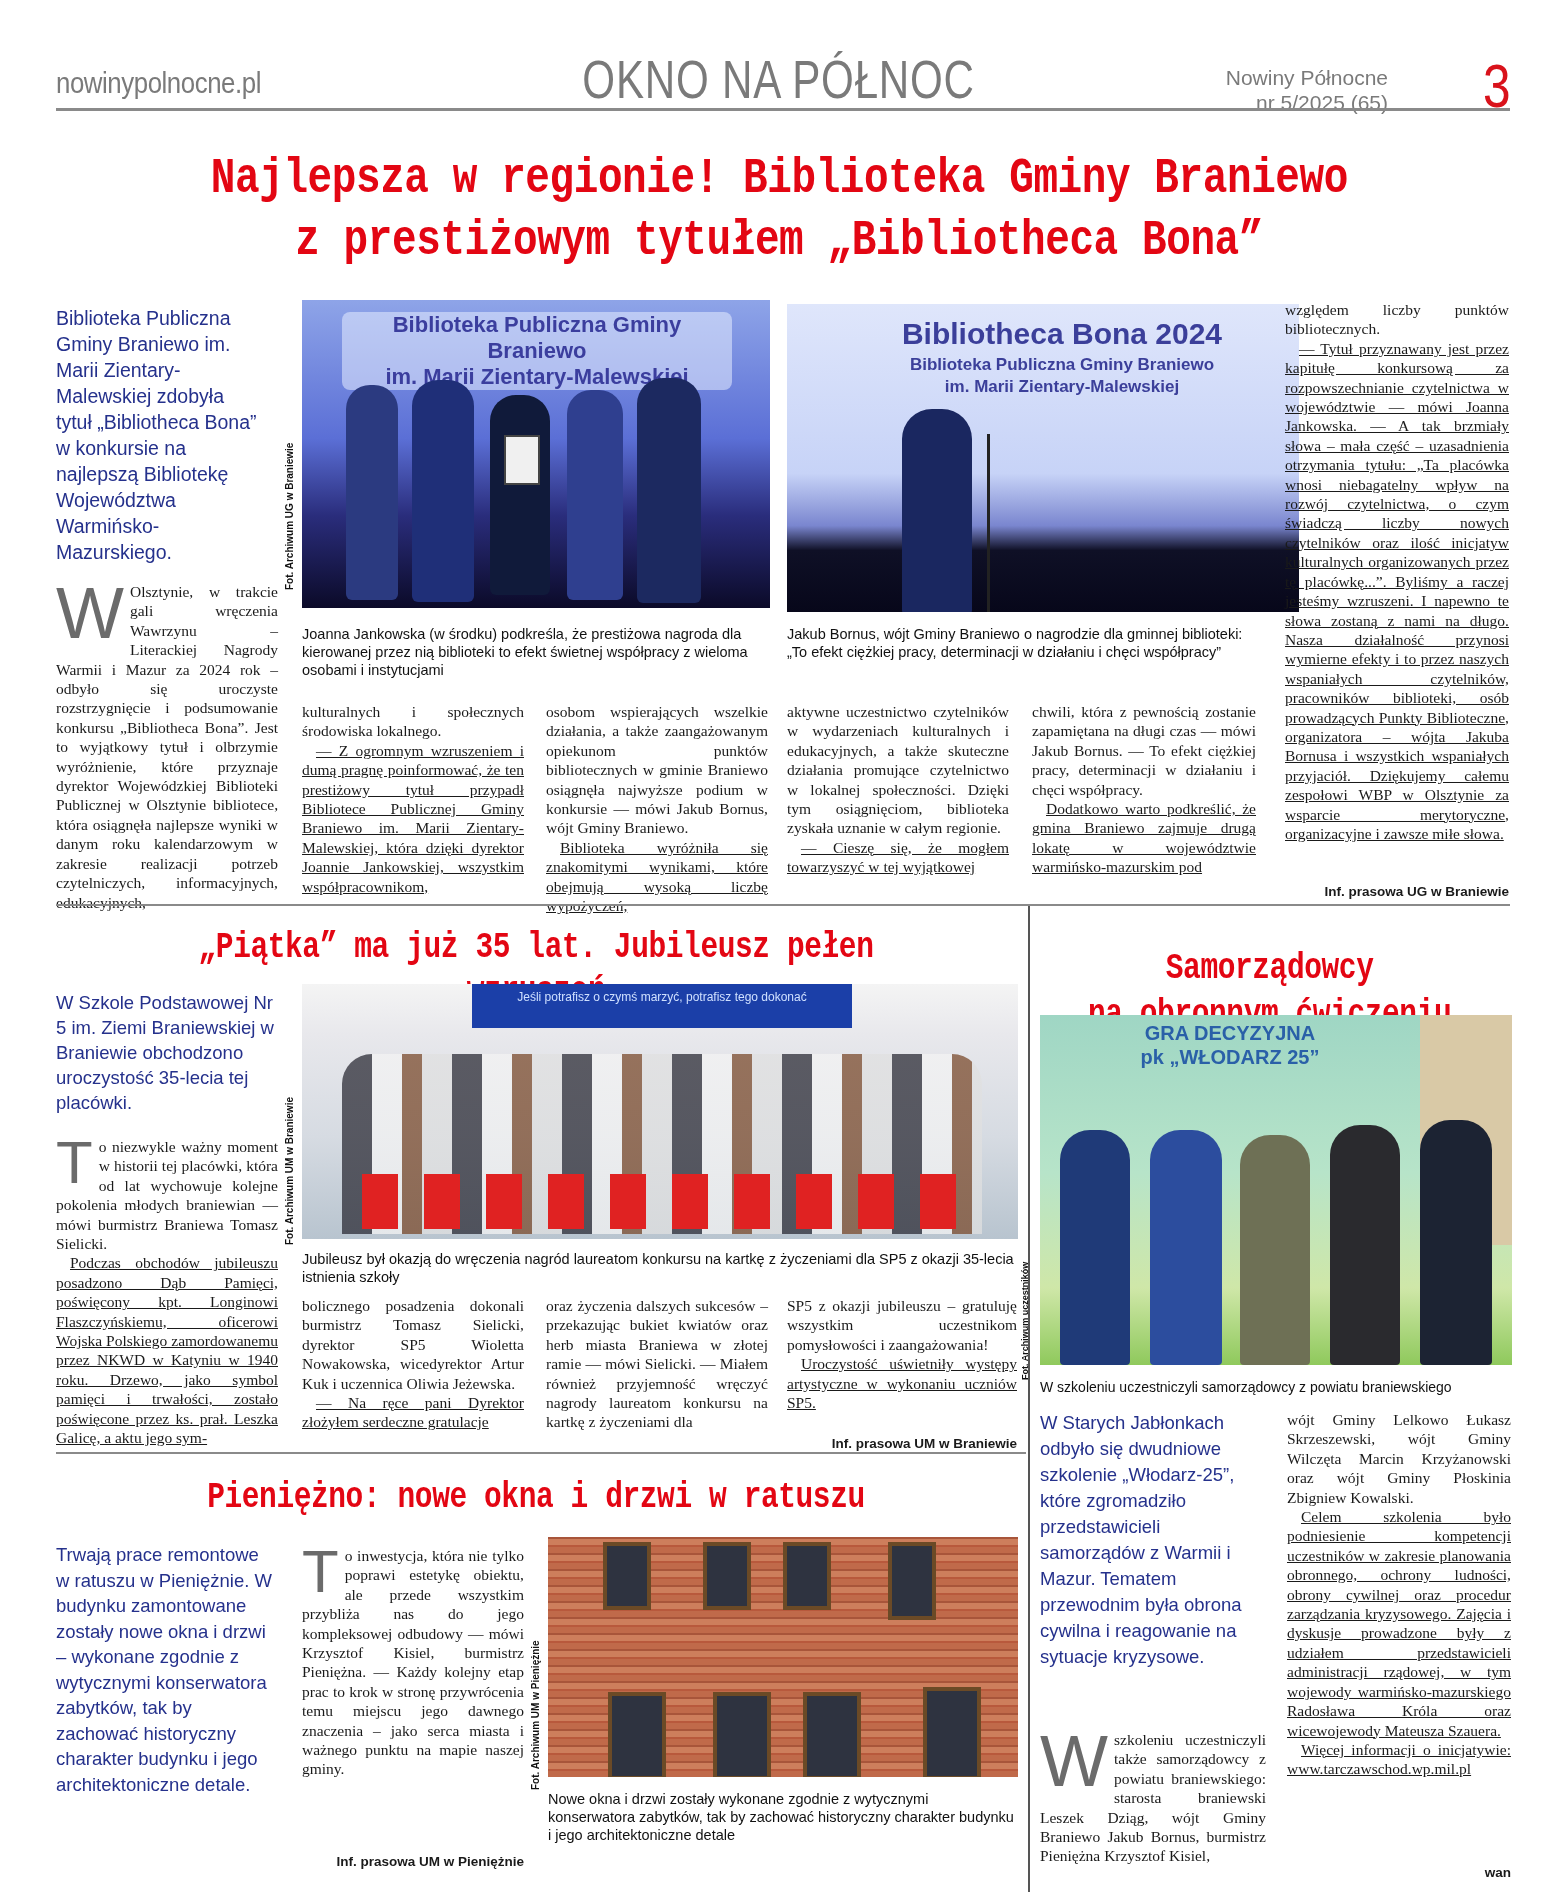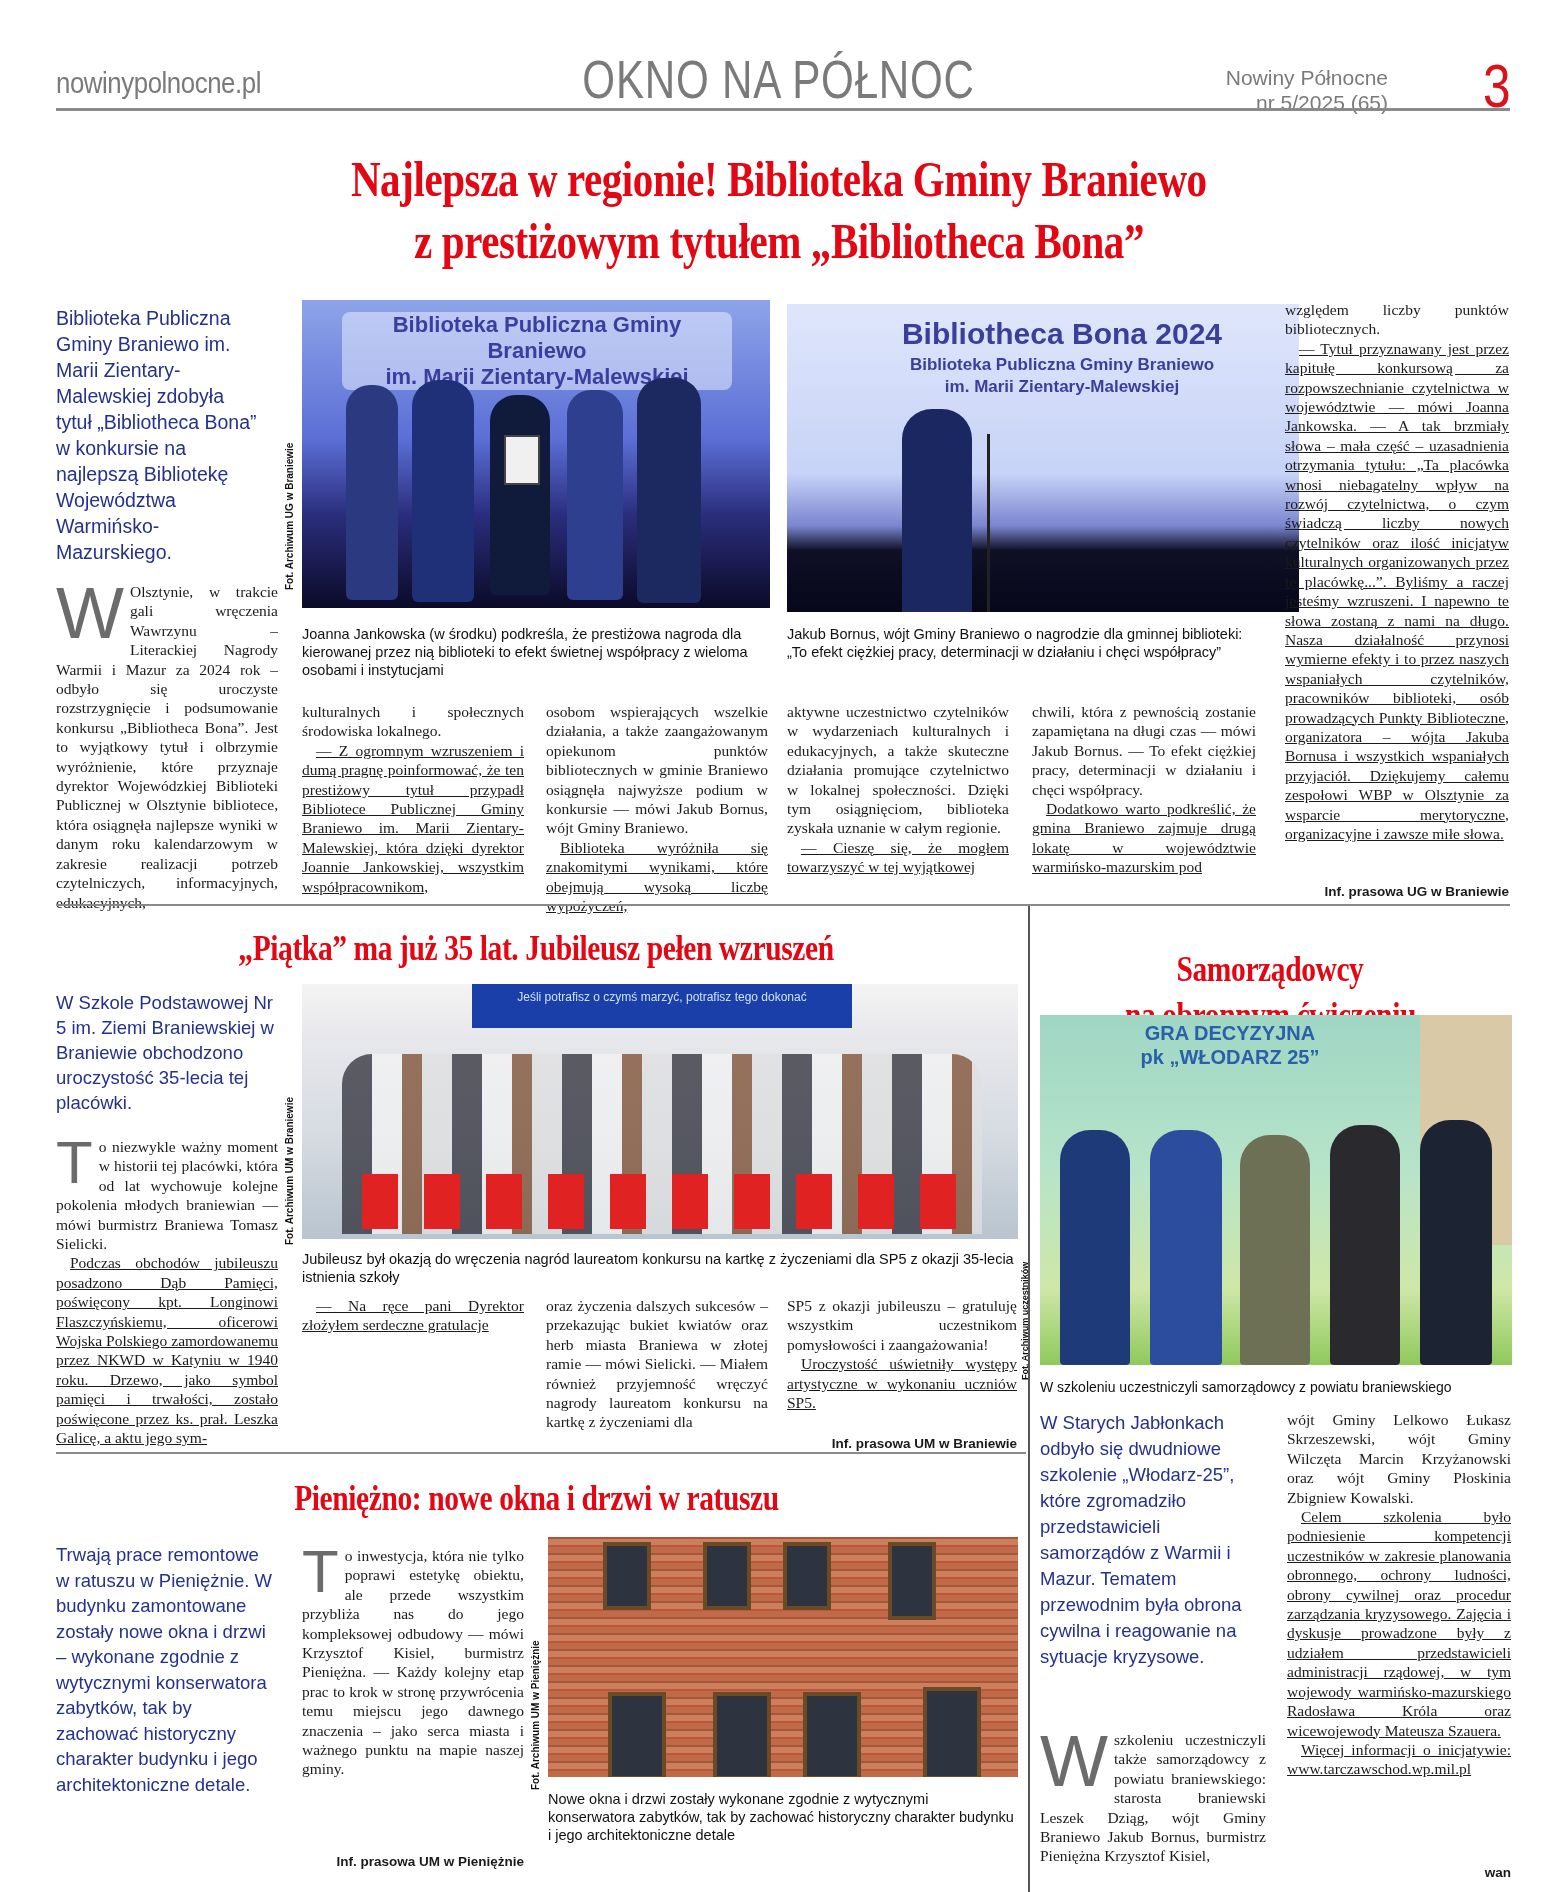--- a/index.html
+++ b/index.html
@@ -7,21 +7,21 @@
   .abs { position:absolute; }
   .sans { font-family:"Liberation Sans", sans-serif; }
   
   .site-url { left:56px; top:66px; font-size:30px; color:#7a7a7a; font-family:"Liberation Sans", sans-serif; letter-spacing:-0.5px; transform:scaleX(0.86); transform-origin:left top; }
   .section-title { left:0; width:1558px; top:48px; text-align:center; font-size:54px; color:#7a7a7a; font-family:"Liberation Sans", sans-serif; letter-spacing:1px; }
   .section-title span { display:inline-block; transform:scaleX(0.78); }
   .issue { right:170px; top:56px; text-align:right; font-size:21px; line-height:25px; color:#7a7a7a; font-family:"Liberation Sans", sans-serif;margin-top:9px; }
   .page-num { right:48px; top:50px; font-size:62px; color:#d9121b; font-family:"Liberation Sans", sans-serif; transform:scaleX(0.8); transform-origin:right top; }
   .rule { background:#8a8a8a; height:3px; }
   
-  .headline { color:#e30613; font-family:Liberation Serif, serif; font-weight:bold; text-align:center; letter-spacing:-0.5px; }
+  .headline { color:#e30613; font-family:Liberation Mono, monospace; font-weight:bold; text-align:center; letter-spacing:-0.5px; }
   .hl-inner { display:inline-block; transform:scaleX(0.82); transform-origin:center top; }
   .lead { color:#25318c; font-family:"Liberation Sans", sans-serif; font-size:19.5px; line-height:26px; }
   .body { font-size:15.5px; line-height:19.4px; text-align:justify; hyphens:manual; }
   .body p { margin:0; text-indent:0; }
   .body p.ind { text-indent:14px;text-decoration:underline; }
   .caption { font-family:Liberation Sans, sans-serif; font-size:14.5px; line-height:18px; text-align:left; color:#111; }
   .credit { font-family:"Liberation Sans", sans-serif; font-weight:bold; font-size:13.5px; text-align:right;margin-top:12px; }
   .photo-credit { font-family:"Liberation Sans", sans-serif; font-weight:bold; font-size:10px; color:#111; writing-mode:vertical-rl; transform:rotate(180deg); white-space:nowrap; }
   .dropcap { float:left; font-family:"Liberation Sans", sans-serif; color:#6b6b6b; font-size:72px; line-height:58px; margin:2px 6px 0 0; }
   .photo { overflow:hidden; }
@@ -114,20 +114,21 @@
 
 <div class="abs photo-credit" style="left:284px; top:1085px; height:160px;">Fot. Archiwum UM w Braniewie</div>
 <div class="abs photo" style="left:302px; top:984px; width:716px; height:255px; background:linear-gradient(180deg,#f4f4f4 0%,#e8e8ec 20%,#d6dbe2 60%,#b8c4cf 100%);">
   <div class="abs sans" style="left:170px; top:0; width:380px; height:40px; background:#1b3fa8; color:#cfe0ff; font-size:12px; text-align:center; line-height:18px; padding-top:4px;">Jeśli potrafisz o czymś marzyć, potrafisz tego dokonać</div>
   <div class="abs" style="left:40px; top:70px; width:640px; height:180px; background:repeating-linear-gradient(90deg,#2c2c36 0 30px,#f3f3f3 30px 60px,#7b4b2d 60px 80px,#e0e0e0 80px 110px);opacity:0.75; border-radius:30px 30px 0 0;"></div>
   <div class="abs" style="left:60px; top:190px; width:610px; height:55px; background:repeating-linear-gradient(90deg,#e02222 0 36px,transparent 36px 62px);"></div>
 </div>
 <div class="abs caption" style="left:302px; top:1250px; width:716px;">Jubileusz był okazją do wręczenia nagród laureatom konkursu na kartkę z życzeniami dla SP5 z okazji 35-lecia istnienia szkoły</div>
 
 <div class="abs body" style="left:302px; top:1296px; width:222px;">
+  <p>bolicznego posadzenia dokonali burmistrz Tomasz Sielicki, dyrektor SP5 Wioletta Nowakowska, wicedyrektor Artur Kuk i uczennica Oliwia Jeżewska.</p>
   <p class="ind">— Na ręce pani Dyrektor złożyłem serdeczne gratulacje</p>
 </div>
 <div class="abs body" style="left:546px; top:1296px; width:222px;">
   <p>oraz życzenia dalszych sukcesów – przekazując bukiet kwiatów oraz herb miasta Braniewa w złotej ramie — mówi Sielicki. — Miałem również przyjemność wręczyć nagrody laureatom konkursu na kartkę z życzeniami dla</p>
 </div>
 <div class="abs body" style="left:787px; top:1296px; width:230px;">
   <p>SP5 z okazji jubileuszu – gratuluję wszystkim uczestnikom pomysłowości i zaangażowania!</p>
   <p class="ind">Uroczystość uświetniły występy artystyczne w wykonaniu uczniów SP5.</p>
 </div>
 <div class="abs credit" style="left:787px; top:1424px; width:230px;">Inf. prasowa UM w Braniewie</div>

